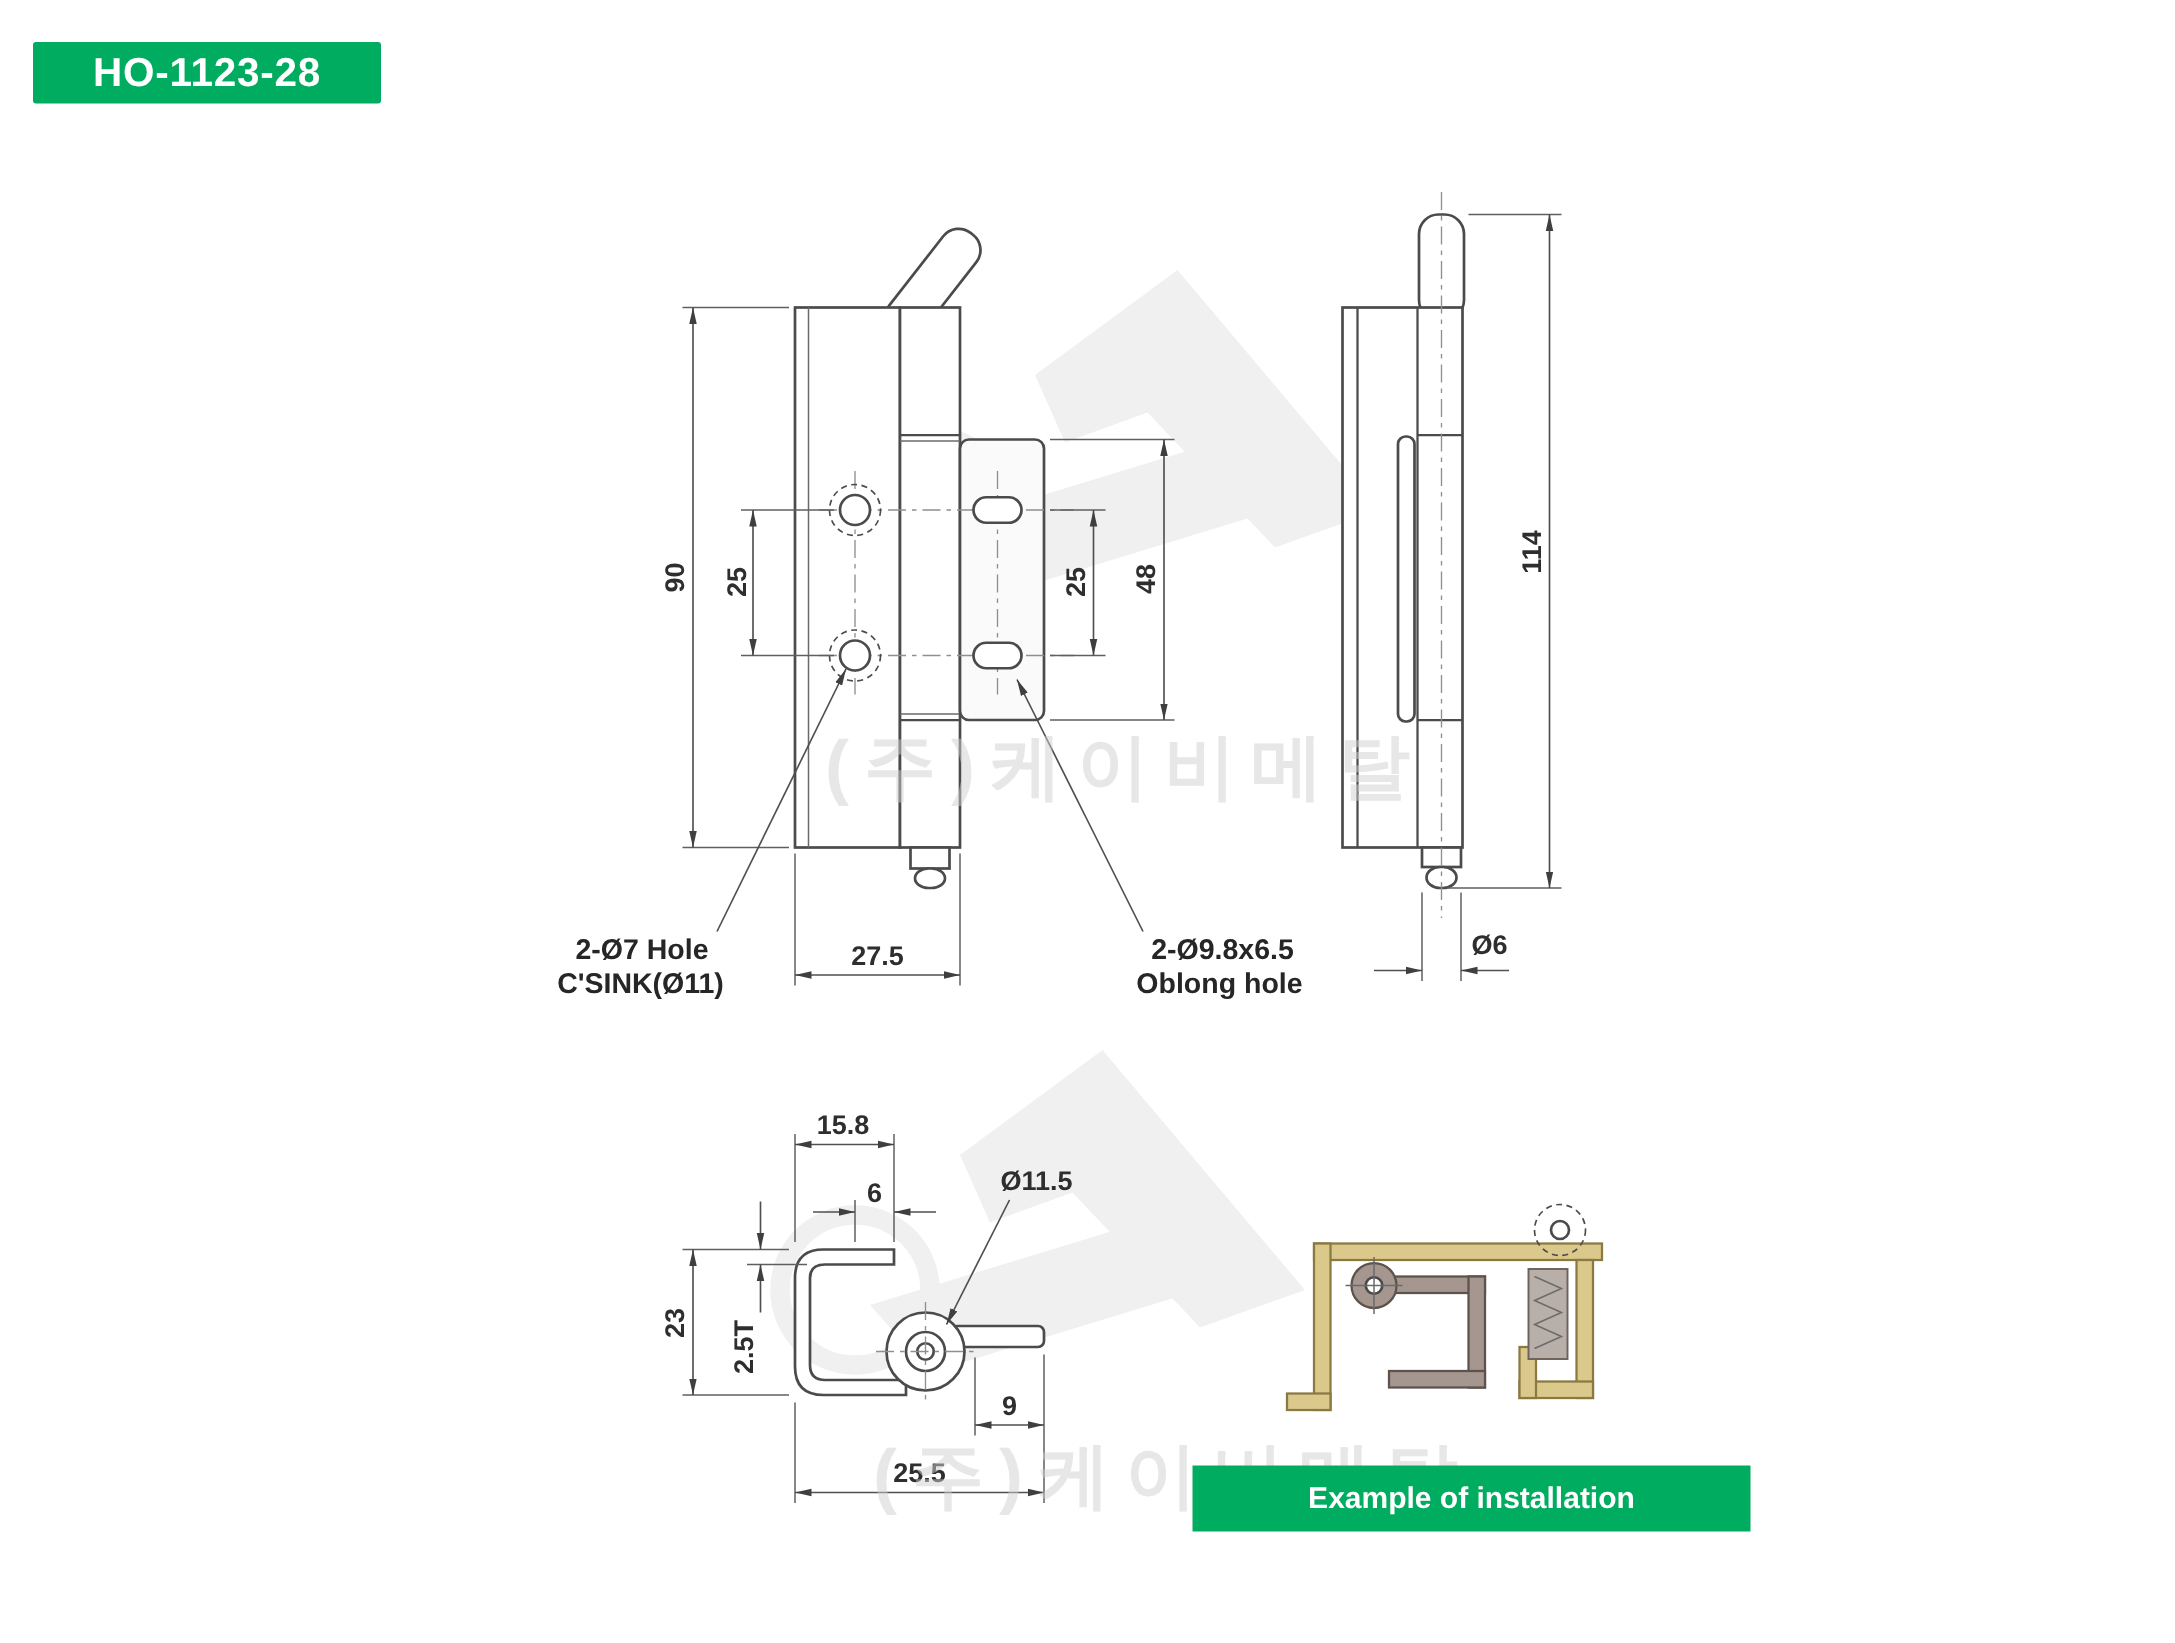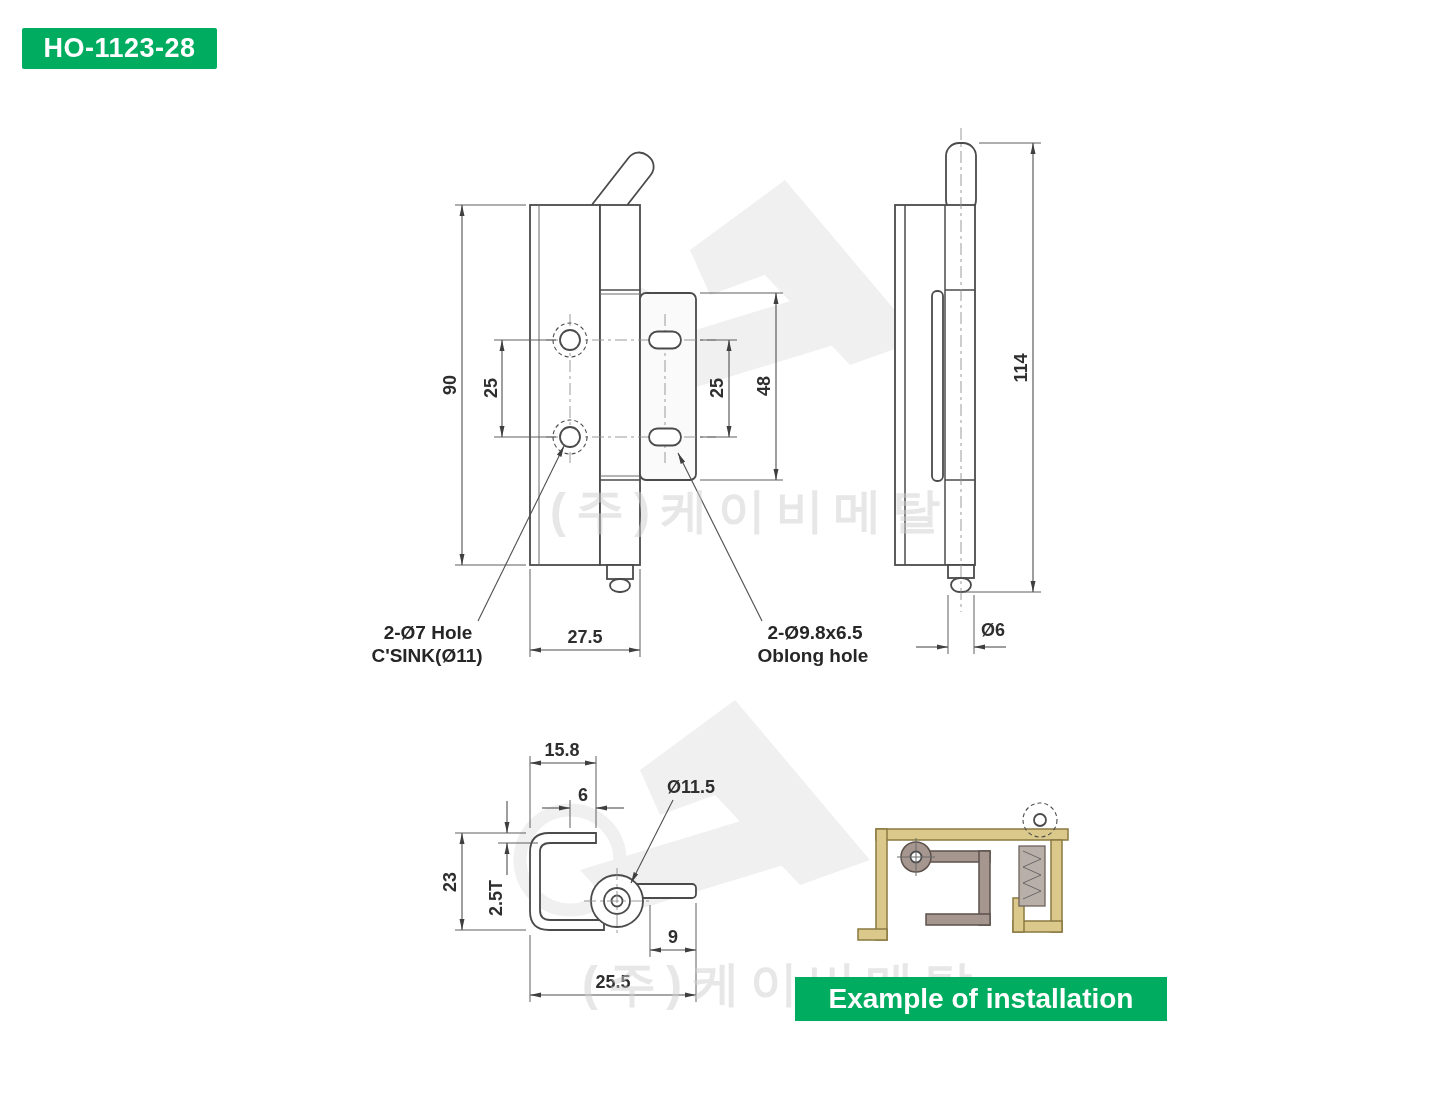--- a/index.html
+++ b/index.html
@@ -19,26 +19,26 @@
   .dimtext { font-family:"Liberation Sans",sans-serif; font-size:18px; font-weight:600; fill:#2e2e2e; }
   .lbltext { font-family:"Liberation Sans",sans-serif; font-size:19px; font-weight:700; fill:#262626; }
   .wm-fill   { fill:#f0f0f0; }
   .wm-stroke { fill:none; stroke:#f0f0f0; stroke-width:13; }
   .wm-text   { font-family:"Liberation Sans",sans-serif; font-size:48px; font-weight:700; fill:#cfcfcf; fill-opacity:0.5; letter-spacing:10px; }
   .tan      { fill:#dbc98c; stroke:#8a7a42; stroke-width:1.5; }
   .graypart { fill:#a5968f; stroke:#5d524c; stroke-width:1.5; }
   .graytrim { fill:#b9afa9; stroke:#6e635c; stroke-width:1.3; }
 
   
-  .badge { position:absolute; left:22px; width:195px; height:41px; background:#00AC5F;
+  .badge { position:absolute; left:22px; width:232px; height:41px; background:#00AC5F;
            color:#fff; font-weight:bold; font-size:27px; display:flex; align-items:center;
            justify-content:center; letter-spacing:0.5px; border-radius:2px; }
   .badge1 { top:28px; } .badge2 { top:73px; }
   .caption { position:absolute; left:795px; top:977px; width:372px; height:44px; background:#00AC5F;
-             color:#fff; font-weight:bold; font-size:28px; display:flex; align-items:center;
+             color:#fff; font-weight:bold; font-size:20px; display:flex; align-items:center;
              justify-content:center; }
 </style>
 </head>
 <body>
 
 <div class="canvas">
 
 <svg width="1450" height="1095" viewBox="0 0 1450 1095">
   <defs>
     <marker id="arrE" markerWidth="11" markerHeight="7" refX="11" refY="3.5" orient="auto" markerUnits="userSpaceOnUse">

